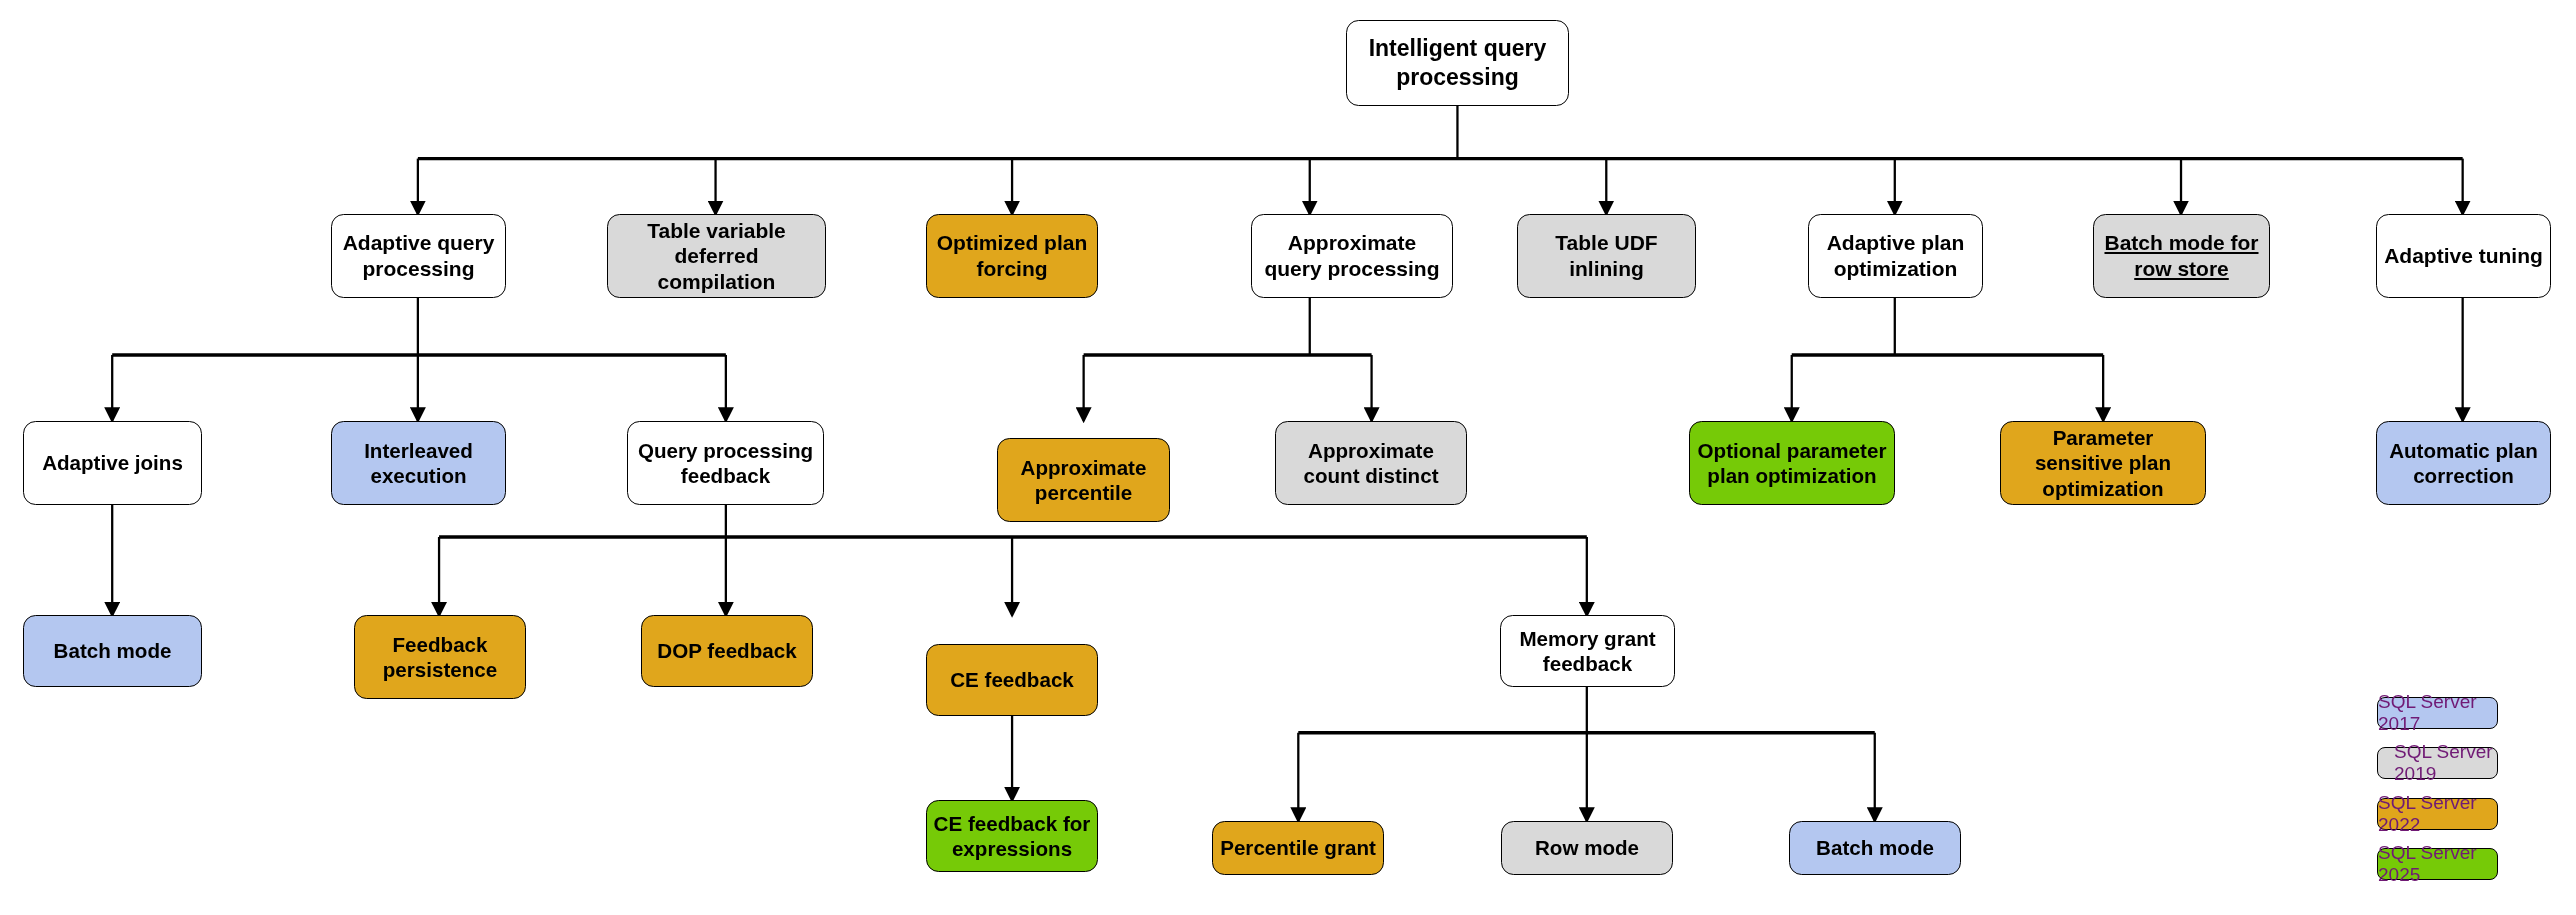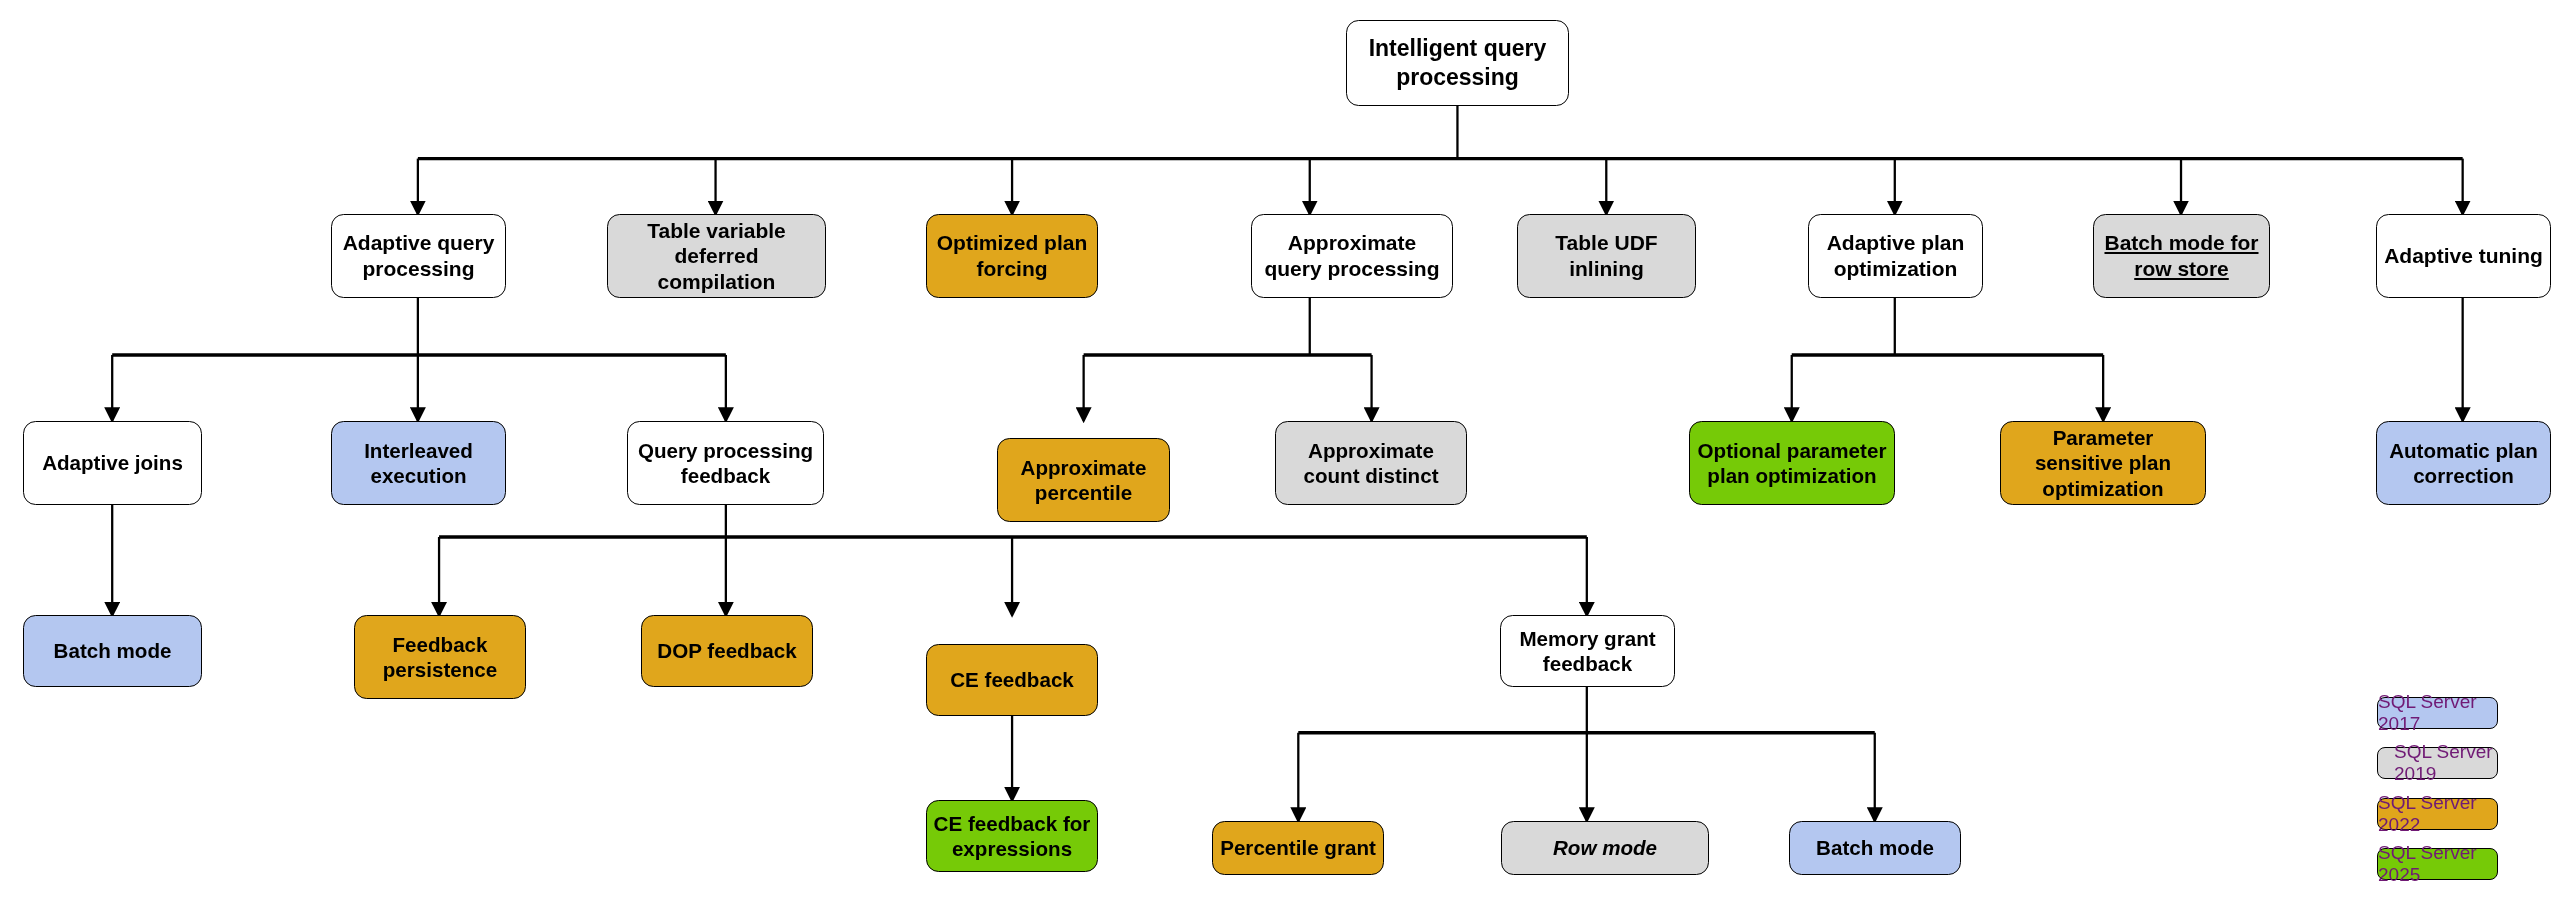--- a/index.html
+++ b/index.html
@@ -225,21 +225,21 @@
   </div>
 
   <div class="node n-lvl5 c-green" style="left:926px; top:800px; width:172px; height:72px;">
     <span class="lbl">CE feedback for expressions</span>
   </div>
 
   <div class="node n-lvl5 c-orange" style="left:1212px; top:821px; width:172px; height:54px;">
     <span class="lbl">Percentile grant</span>
   </div>
 
-  <div class="node n-lvl5 c-gray" style="left:1501px; top:821px; width:208px; height:54px;font-style:italic;">
+  <div class="node n-lvl5 c-gray" style="left:1501px; top:821px; width:172px; height:54px;">
     <span class="lbl">Row mode</span>
   </div>
 
   <div class="node n-lvl5 c-blue" style="left:1789px; top:821px; width:172px; height:54px;">
     <span class="lbl">Batch mode</span>
   </div>
 
   <div class="legend" style="left:2377px; top:697px; width:126px; height:160px;">
     <div class="legend-item" style="left: 0px; top: 0px; background: rgb(180, 199, 240);">
       <span>SQL Server 2017</span>

